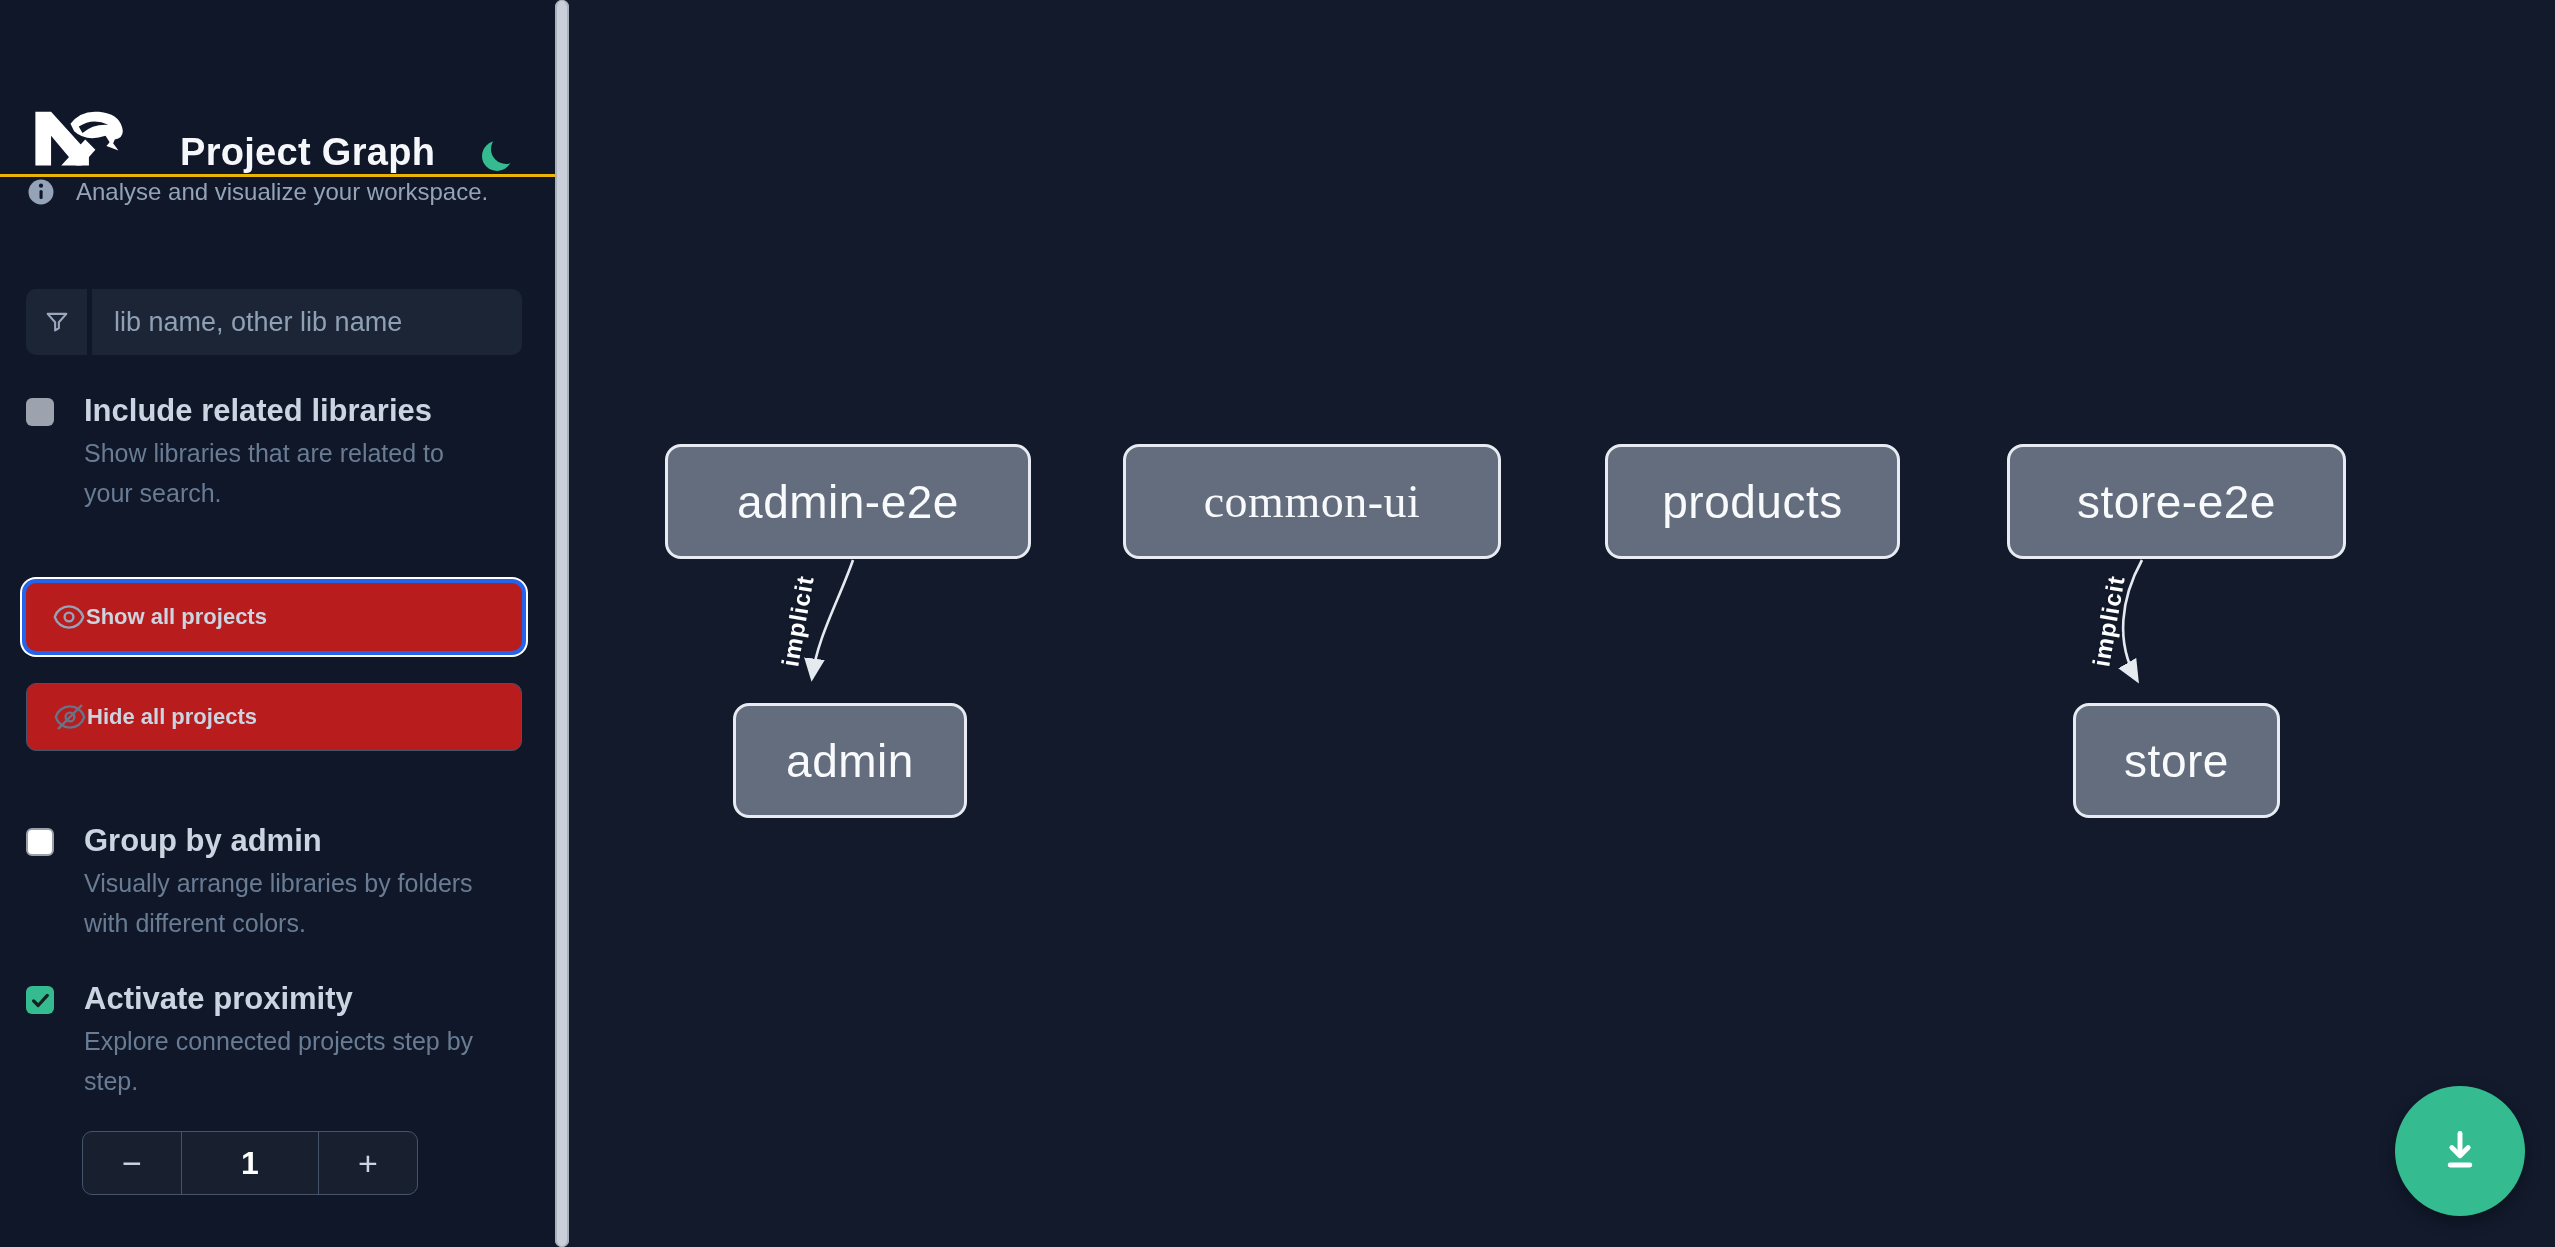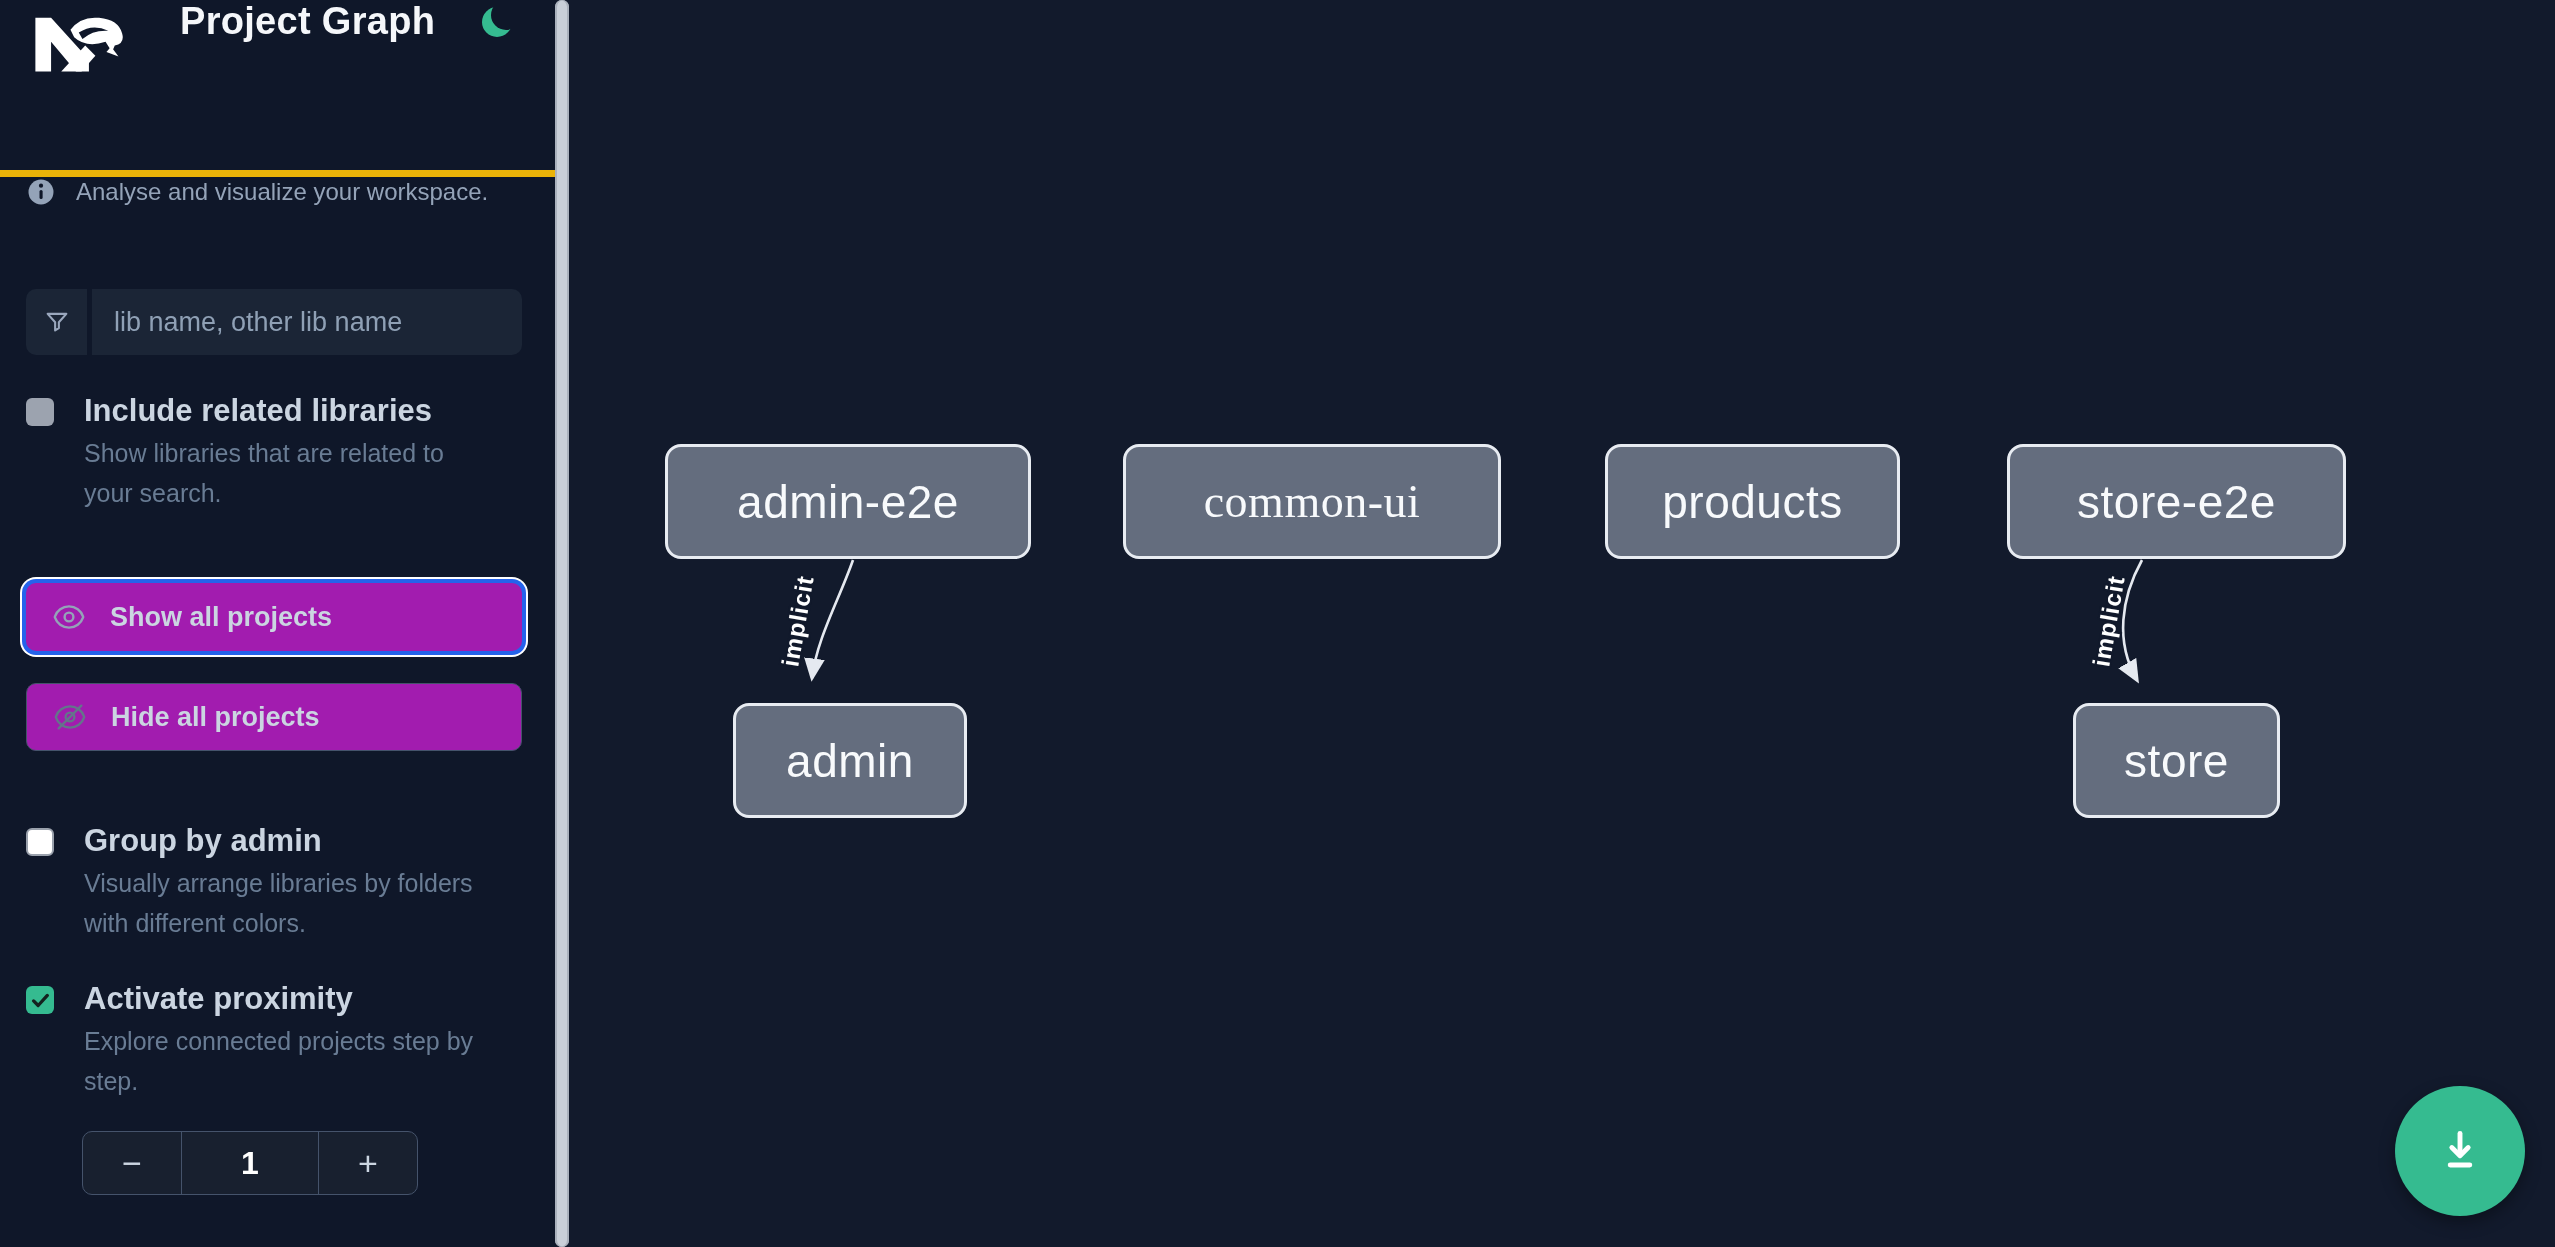--- a/index.html
+++ b/index.html
@@ -11,22 +11,22 @@
     --border:#45536b; --muted:#94a3b8; --title:#cbd5e1; --desc:#697c94;
     --green:#35bb90; --blue:#2563eb; --node:#646d7e; --node-border:#e8ecf2;
     --edge:#e5e9f0;
   }
 
   .app { position:relative; width:2555px; height:1247px; }
 
   
   .sidebar { position:absolute; left:0; top:0; width:556px; height:1247px;
              background:var(--bg-sidebar); }
-  .sidebar-header { height:177px; display:flex; align-items:flex-start;
-                    padding:0 0 0 28px; border-bottom:7px solid #eab308; }
+  .sidebar-header { height:177px; display:flex; align-items:flex-end;
+                    padding:0 0 0 28px; border-bottom:3px solid #eab308; }
   .logo { width:96px; height:80px; flex:0 0 auto; }
   .app-title { color:#f5f7fa; font-size:38px; font-weight:700; margin-left:56px;
                letter-spacing:0.3px; }
   .theme-toggle { margin-left:44px; width:40px; height:40px; position:relative;
                   cursor:pointer; }
   .moon { position:absolute; left:12px; top:0px; width:30px; height:30px;
           border-radius:50%; box-shadow:-9px 7px 0 0 var(--green); }
 
   .sidebar-body { padding:0 26px; }
 
@@ -50,22 +50,22 @@
   .checkbox { width:28px; height:28px; border-radius:6px; margin-top:3px; cursor:pointer; }
   .checkbox.gray  { background:#9ca3af; }
   .checkbox.white { background:#ffffff; border:2px solid #9aa1ac; }
   .checkbox.checked { background:var(--green); display:flex; align-items:center;
                       justify-content:center; }
   .opt-title { color:var(--title); font-size:31px; font-weight:700; line-height:32px; }
   .opt-desc  { color:var(--desc); font-size:25px; line-height:40px; max-width:400px;
                margin-top:6px; }
 
   .side-btn { margin-top:32px; width:496px; height:68px; display:flex; align-items:center;
-              gap:24px; padding:0 26px; background:#a21caf; border:1px solid var(--border);
-              border-radius:10px; color:var(--title); font-size:27px; font-weight:700;
+              padding:0 26px; background:#b91c1c; border:1px solid var(--border);
+              border-radius:10px; color:var(--title); font-size:22px; font-weight:700;
               cursor:pointer; font-family:"Liberation Sans", sans-serif; }
   .side-btn.focused { margin-top:70px; border:none;
               box-shadow:0 0 0 4px var(--blue), 0 0 0 6px #ffffff; }
   .side-btn svg { flex:0 0 auto; }
 
   .stepper { margin-top:30px; margin-left:56px; width:336px; height:64px; display:flex;
              border:1px solid var(--border); border-radius:10px; background:#18202f;
              overflow:hidden; }
   .stepper .cell { display:flex; align-items:center; justify-content:center; }
   .stepper button { background:transparent; border:none; color:var(--title);

